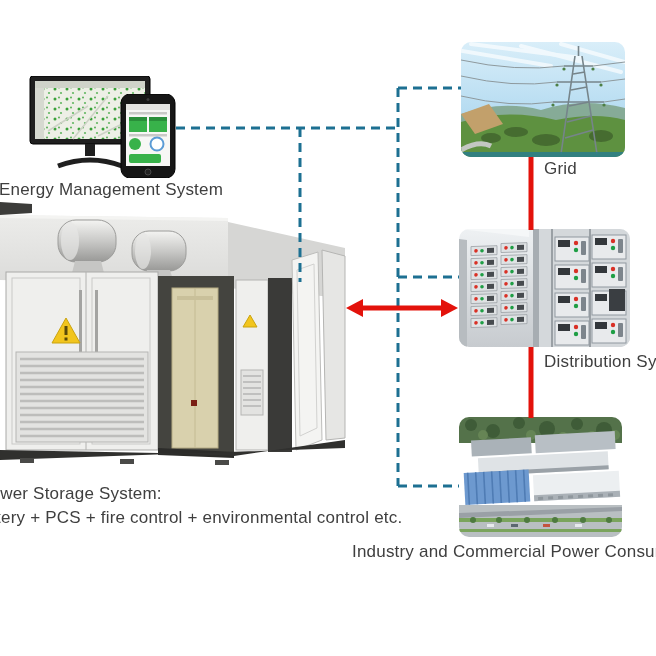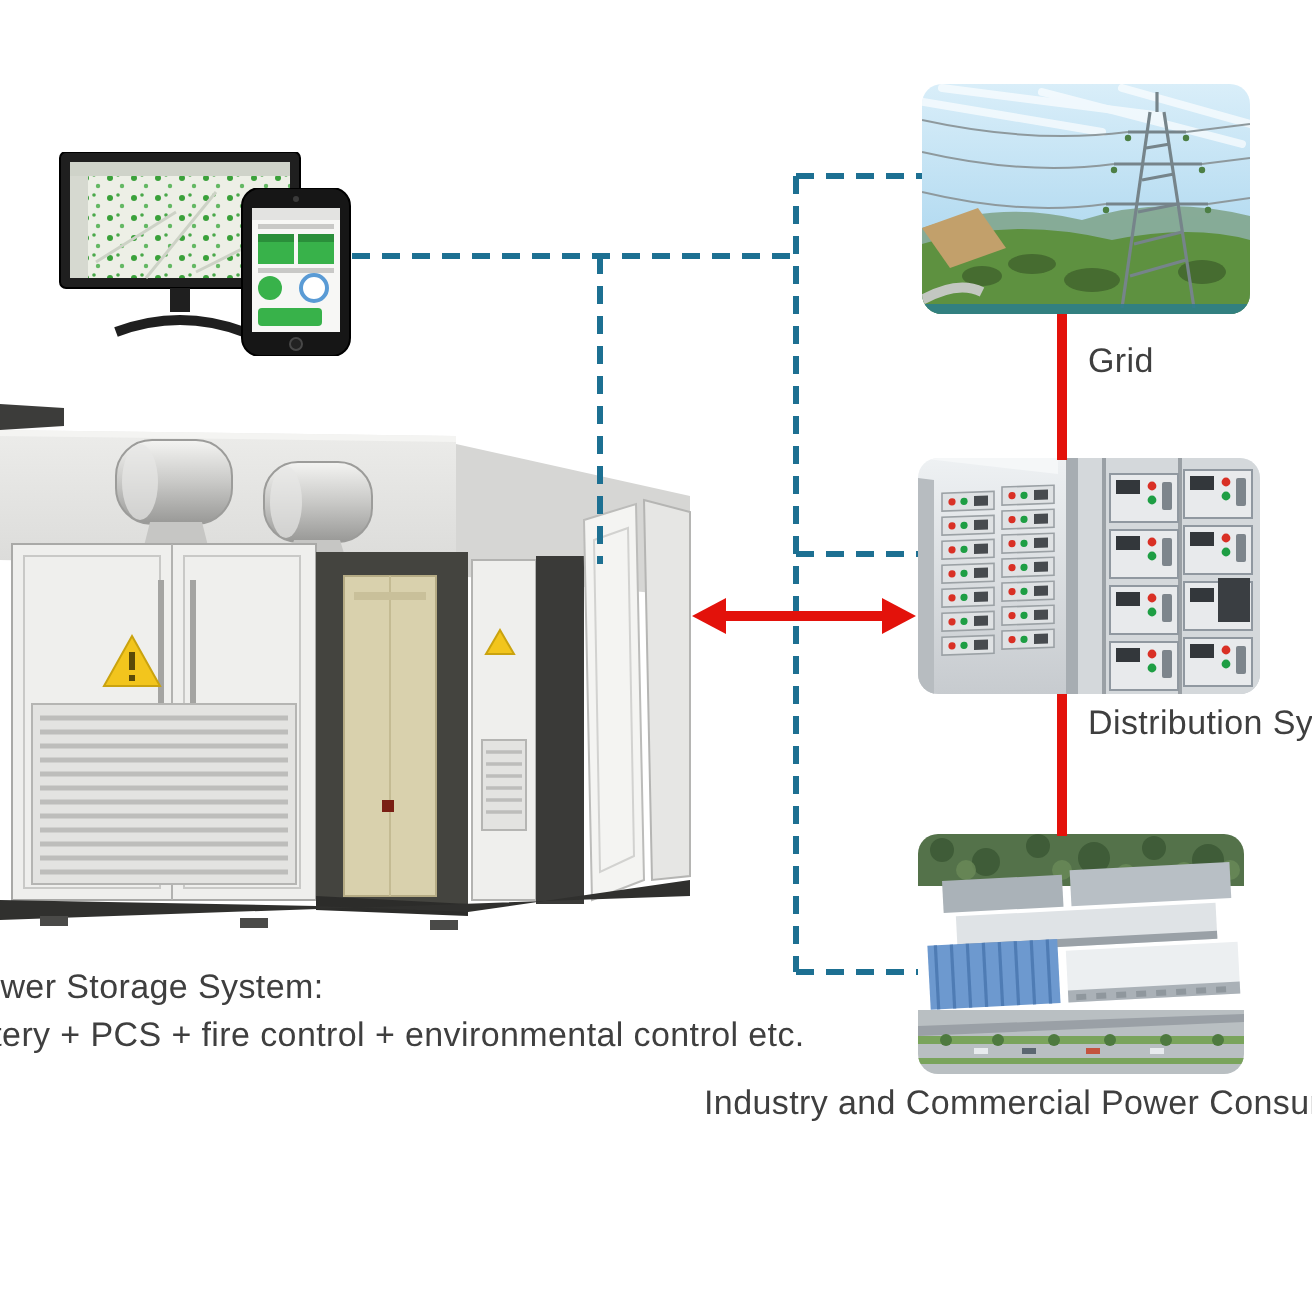--- a/index.html
+++ b/index.html
@@ -51,20 +51,21 @@
       <rect x="30" y="23" width="18" height="15" fill="#38b24a"></rect>
       <rect x="30" y="23" width="18" height="4" fill="#2a8f3a"></rect>
       <rect x="10" y="40" width="38" height="2.5" fill="#c9c9c7"></rect>
       <circle cx="16" cy="50" r="6" fill="#38b24a"></circle>
       <circle cx="38" cy="50" r="6.5" fill="#ffffff" stroke="#5a9bd5" stroke-width="2"></circle>
       <rect x="10" y="60" width="32" height="9" rx="2" fill="#38b24a"></rect>
       <circle cx="29" cy="78" r="3" fill="#222" stroke="#474747" stroke-width="1"></circle>
     </svg>
   </div>
 
+  <div class="label" style="left:-1px;top:180px;">Energy Management System</div>
 
   <div class="abs" style="left:0;top:200px;width:348px;height:272px;">
     <svg viewBox="0 0 348 272" width="348" height="272">
       <defs>
         <linearGradient id="gUpper" x1="0" y1="0" x2="0" y2="1">
           <stop offset="0" stop-color="#ececea"></stop>
             <stop offset="1" stop-color="#dbdbd9"></stop>
         </linearGradient>
         <linearGradient id="gMetal" x1="0" y1="0" x2="0" y2="1">
           <stop offset="0" stop-color="#f4f4f2"></stop>
@@ -189,21 +190,21 @@
           <circle cx="103" cy="27" r="1.6"></circle>
           <circle cx="96" cy="43" r="1.6"></circle>
         <circle cx="92" cy="63" r="1.6"></circle>
           <circle cx="132" cy="27" r="1.6"></circle>
         <circle cx="140" cy="43" r="1.6"></circle>
           <circle cx="143" cy="63" r="1.6"></circle>
         </g>
       <rect x="0" y="110" width="164" height="5" fill="#2a7d8c" opacity="0.85"></rect>
     </svg>
   </div>
-  <div class="label" style="left:544px;top:171px;">Grid</div>
+  <div class="label" style="left:544px;top:159px;">Grid</div>
 
   <div class="photo" style="left:459px;top:229px;width:171px;height:118px;">
     <svg viewBox="0 0 171 118" preserveAspectRatio="none">
       <defs>
         <linearGradient id="cab" x1="0" y1="0" x2="0" y2="1">
           <stop offset="0" stop-color="#eef1f3"></stop>
             <stop offset="1" stop-color="#c7cbcf"></stop>
         </linearGradient>
         <g id="du">
           <rect width="26" height="9" fill="#dfe2e4" stroke="#9ba1a5" stroke-width="0.8"></rect>

